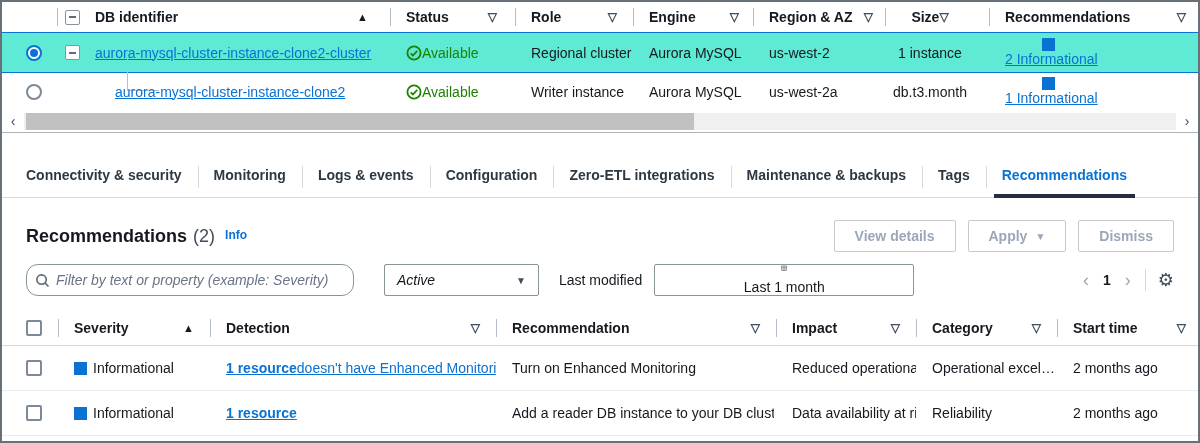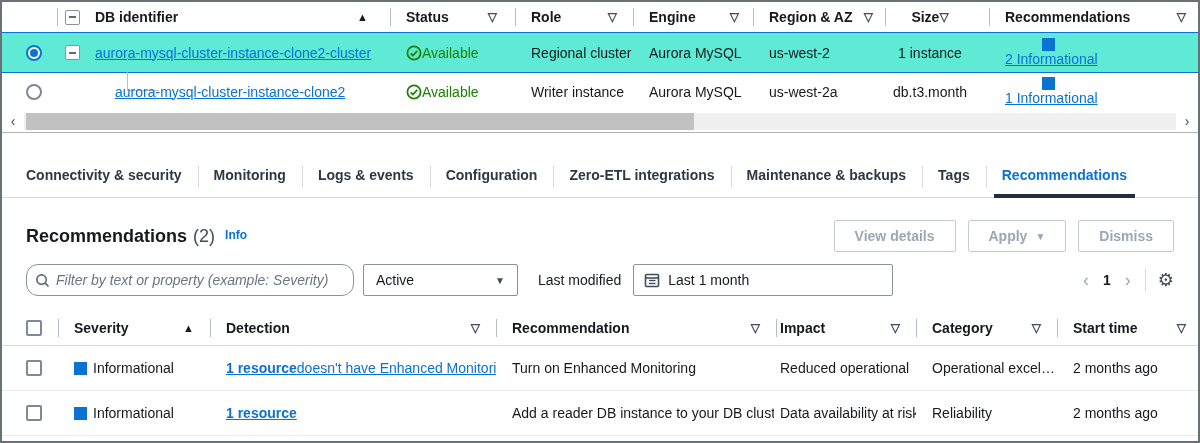--- a/index.html
+++ b/index.html
@@ -88,41 +88,41 @@
     font-size: 14px; font-weight: 700; color: #9ba7b6;
     display: flex; align-items: center; gap: 8px; cursor: not-allowed;
   }
   .btn .caret { font-size: 10px; color: #9ba7b6; }
 
   
   .filter-row { display: flex; align-items: center; margin: 12px 24px 0; }
   .search-box { width: 328px; height: 32px; border: 1px solid #879596; border-radius: 12px; display: flex; align-items: center; padding: 0 8px; background: #fff; }
   .search-box input { border: none; outline: none; flex: 1; font-family: "Liberation Sans", sans-serif; font-size: 14px; margin-left: 6px; color: #16191f; background: transparent; }
   .search-box input::placeholder { color: #697586; font-style: italic; }
-  .select-box { width: 155px; height: 32px; border: 1px solid #879596; border-radius: 2px; display: flex; align-items: center; justify-content: space-between; padding: 8px 12px; margin-left: 9px; background: #fff; cursor: pointer; }
+  .select-box { width: 155px; height: 32px; border: 1px solid #879596; border-radius: 2px; display: flex; align-items: center; justify-content: space-between; padding: 8px 12px; margin-left: 30px; background: #fff; cursor: pointer; font-style: italic; }
   .select-box .caret { font-size: 10px; color: #414d5c; }
   .lm-label { margin-left: 20px; white-space: nowrap; }
-  .date-box { width: 260px; height: 32px; border: 1px solid #879596; border-radius: 2px; display: flex; align-items: center; gap: 8px; padding: 0 10px; margin-left: 12px; background: #fff; cursor: pointer; }
+  .date-box { width: 260px; height: 32px; border: 1px solid #879596; border-radius: 2px; display: flex; align-items: center; gap: 8px; padding: 0 10px; margin-left: 12px; background: #fff; cursor: pointer; flex-direction: column; }
   .fr-spacer { flex: 1; }
   .pager { display: flex; align-items: center; gap: 14px; }
   .pg-arrow { color: #9ba7b6; font-size: 18px; line-height: 1; cursor: default; }
   .pg-num { font-weight: 700; }
   .pg-div { width: 1px; height: 22px; background: #d5dbdb; margin: 0 12px 0 14px; }
   .gear { font-size: 18px; color: #414d5c; cursor: pointer; line-height: 1; }
 
   
   .rtable { margin-top: 14px; width: 100%; }
   .rhead { display: flex; align-items: center; height: 36px; font-weight: 700; border-bottom: 1px solid #d5dbdb; }
   .rrow { display: flex; align-items: flex-end; height: 45px; border-bottom: 1px solid #e9ebed; }
   .rc { display: flex; align-items: center; height: 100%; position: relative; flex-shrink: 0; overflow: hidden; }
   .rc-check { width: 56px; padding-left: 24px; overflow: visible; }
   .rc-sev   { width: 152px; padding-left: 16px; }
   .rc-det   { width: 286px; padding-left: 16px; }
   .rc-rec   { width: 280px; padding-left: 16px; padding-right: 2px; }
-  .rc-imp   { width: 140px; padding-left: 4px; }
+  .rc-imp   { width: 140px; padding-left: 16px; }
   .rc-cat   { width: 141px; padding-left: 16px; }
   .rc-time  { width: 145px; padding-left: 16px; }
   .rhead .rc { justify-content: space-between; padding-right: 16px; overflow: visible; }
   .rhead .rc-check { justify-content: flex-start; }
   .checkbox { width: 16px; height: 16px; border: 2px solid #7d8998; border-radius: 2px; background: #fff; cursor: pointer; }
   .ellip { white-space: nowrap; overflow: hidden; text-overflow: ellipsis; }
   .clip  { white-space: nowrap; overflow: hidden; }
   .det-link { display: flex; overflow: hidden; }
   .det-bold { font-weight: 700; }
 </style>

